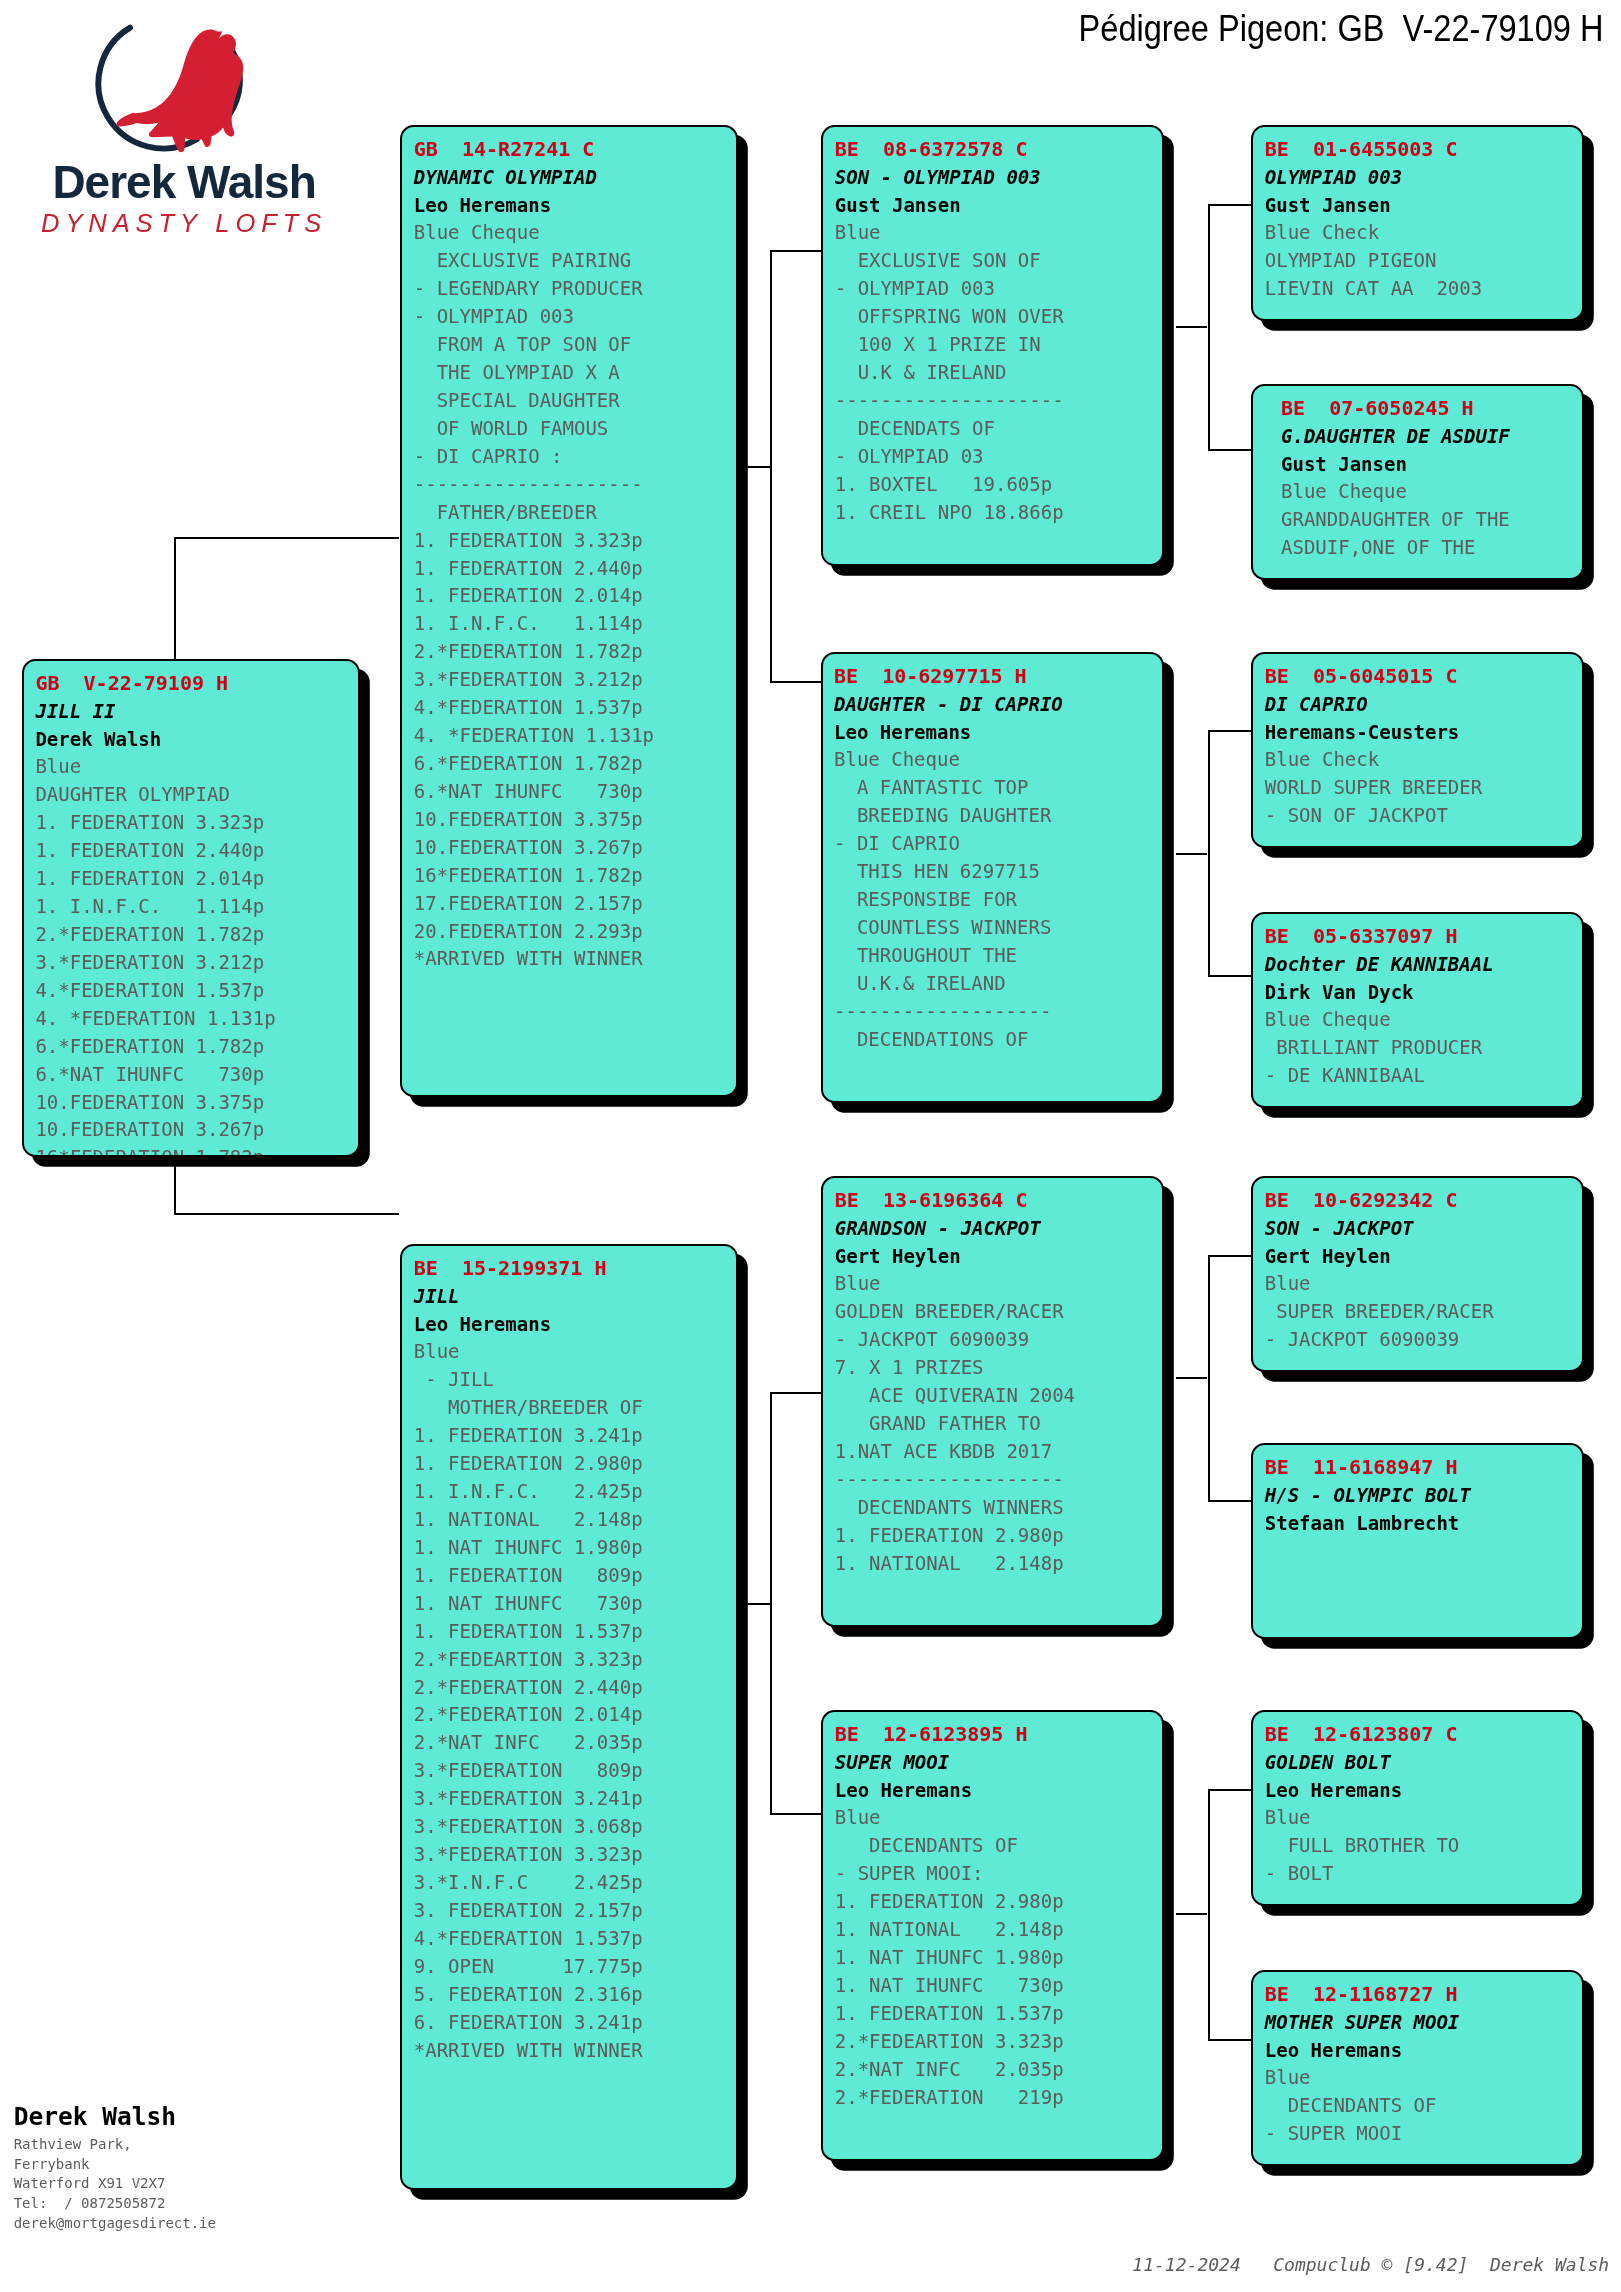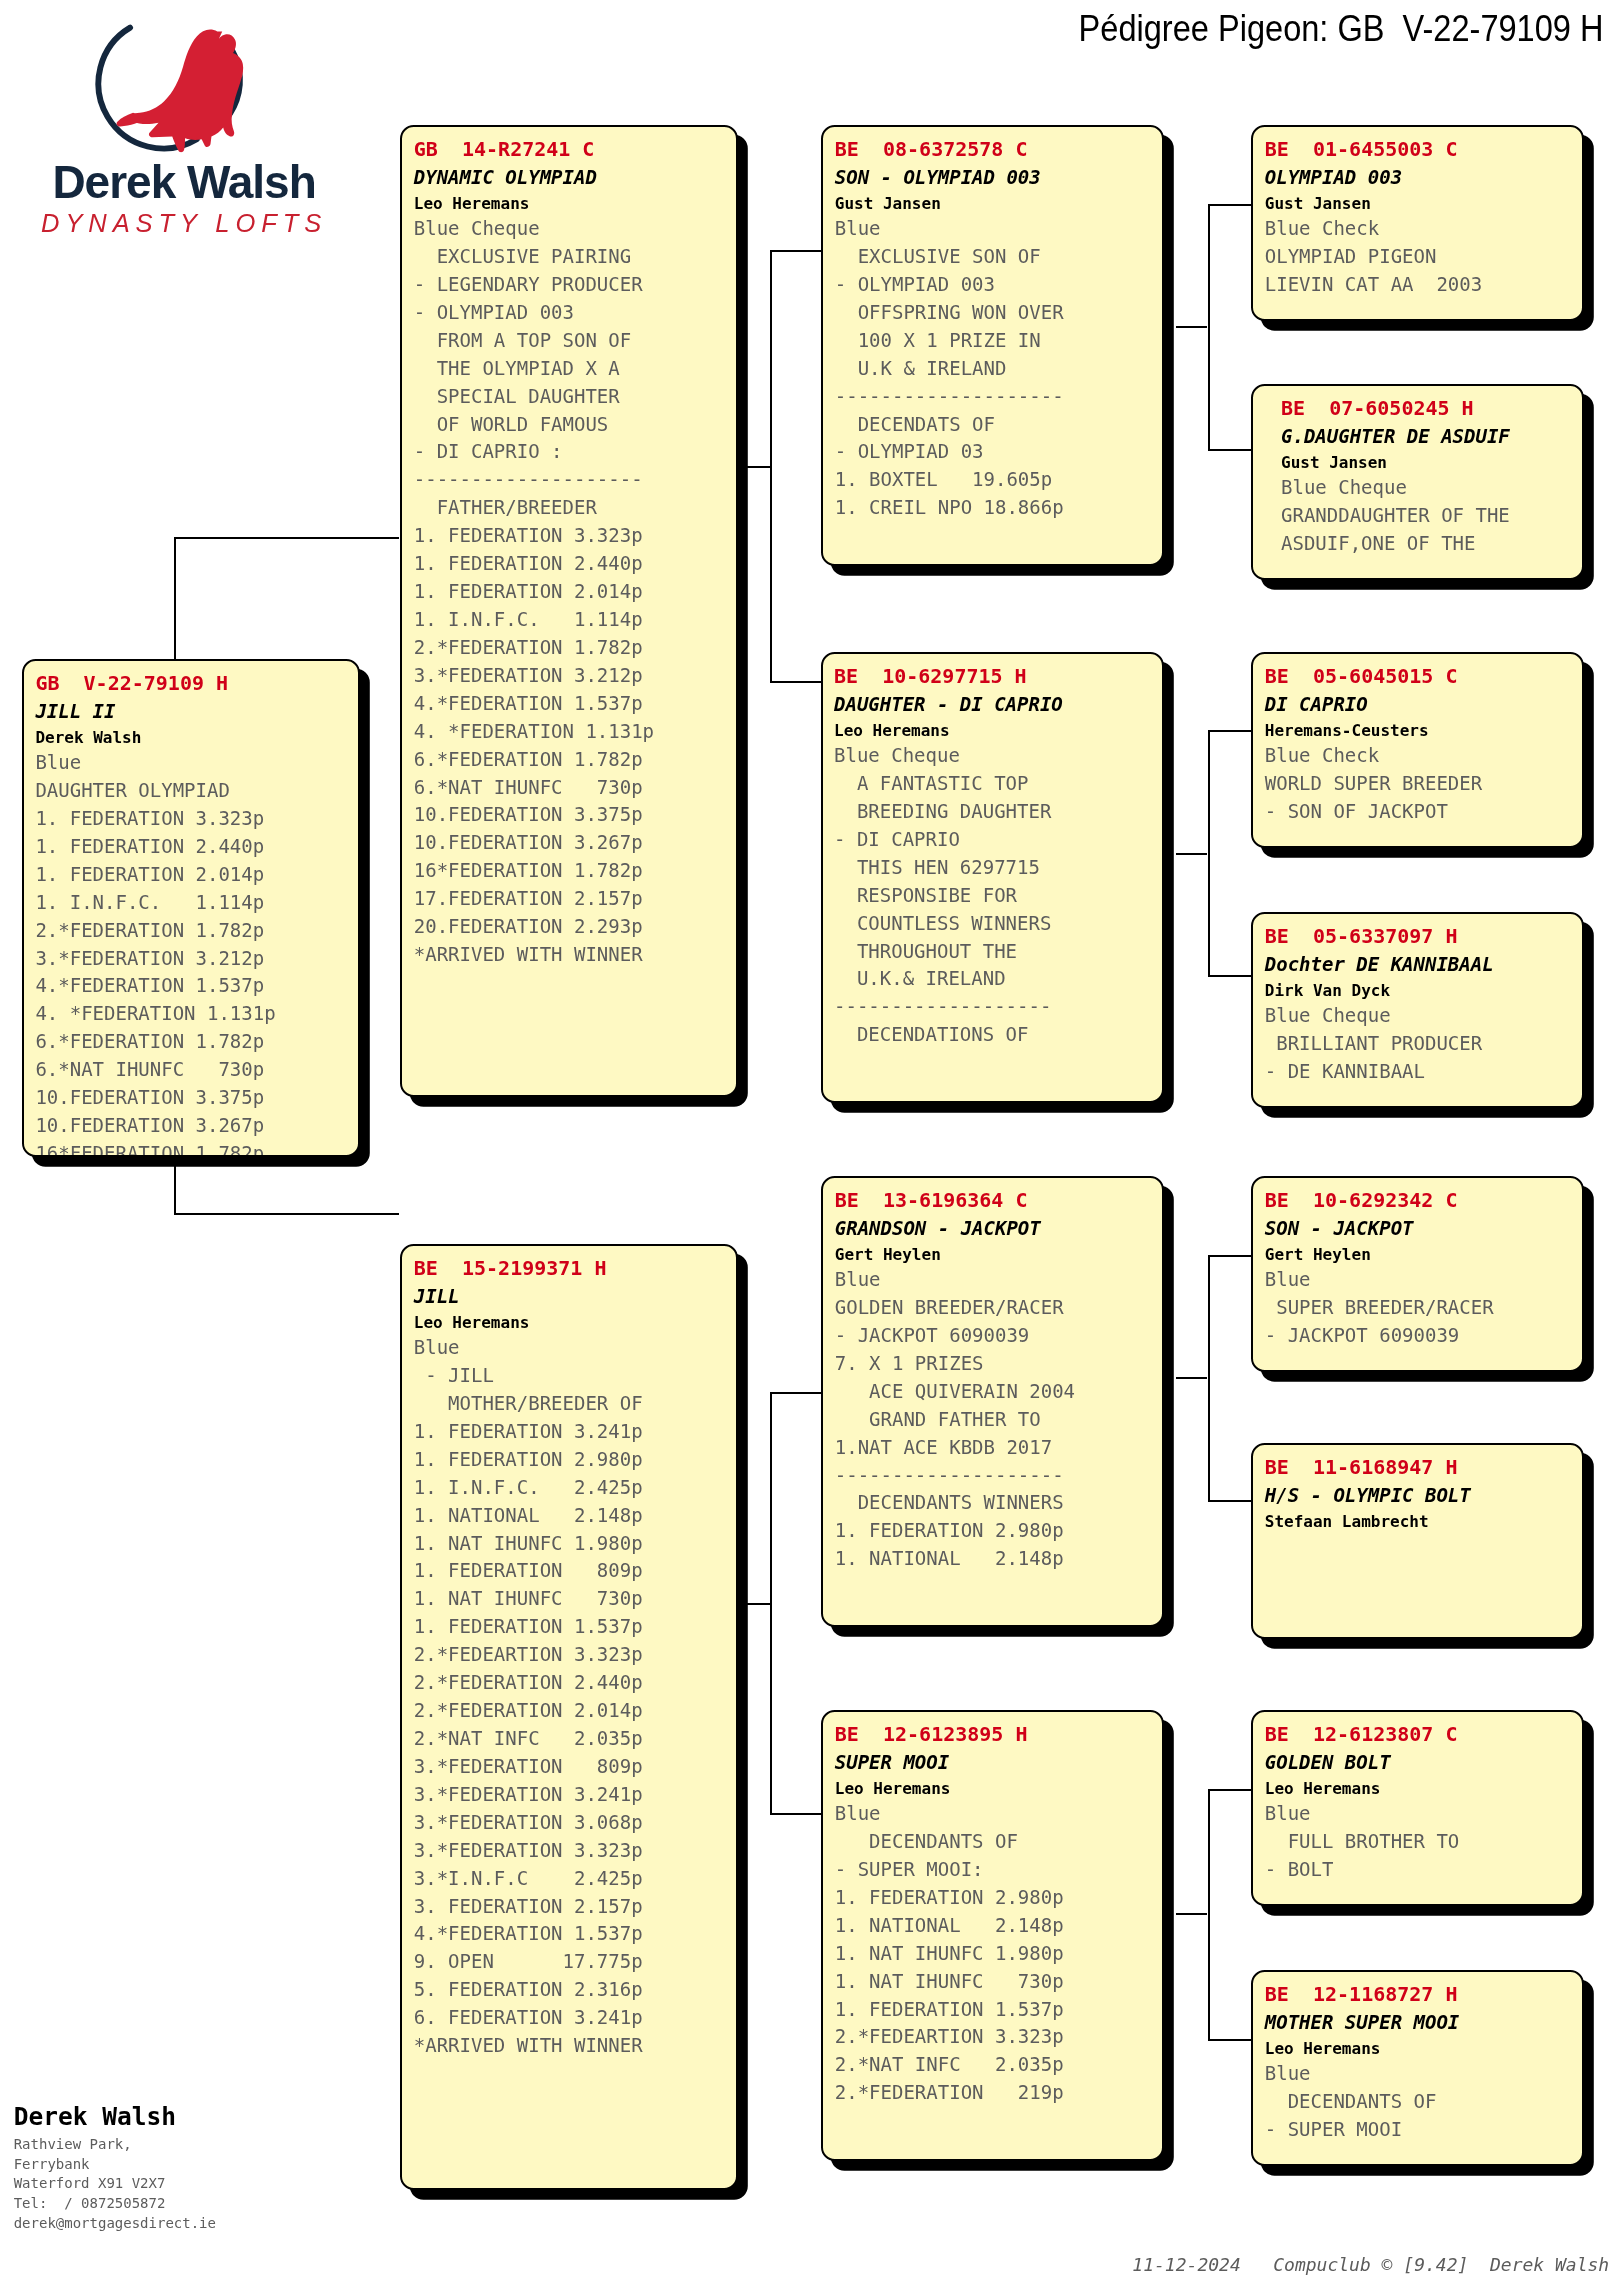--- a/index.html
+++ b/index.html
@@ -58,21 +58,21 @@
     font-size: 25.5px;
     color: #c8202f;
     text-align: center;
     letter-spacing: 5.9px;
     margin-top: 3.9px;
   }
 
   
   .card {
     position: absolute;
-    background: #fef9c3;
+    background: #5eead4;
     border: 2px solid #000;
     border-radius: 13.7px;
     padding: 7.8px 9.8px 5.9px 11.8px;
     box-shadow: 9.8px 9.8px 0 0 #000;
     overflow: hidden;
   }
   .c-ring {
     color: #d00018;
     font-weight: bold;
     font-size: 20px;
@@ -84,21 +84,21 @@
     color: #000;
     font-weight: bold;
     font-style: italic;
     font-size: 19px;
     white-space: pre;
     line-height: 1.46;
   }
   .c-owner {
     color: #000;
     font-weight: bold;
-    font-size: 16px;
+    font-size: 19px;
     white-space: pre;
     line-height: 1.46;
   }
   .c-lines {
     color: #5c5c5c;
     font-size: 19px;
     line-height: 1.47;
     white-space: pre;
   }
   .c-lines div { white-space: pre; }

